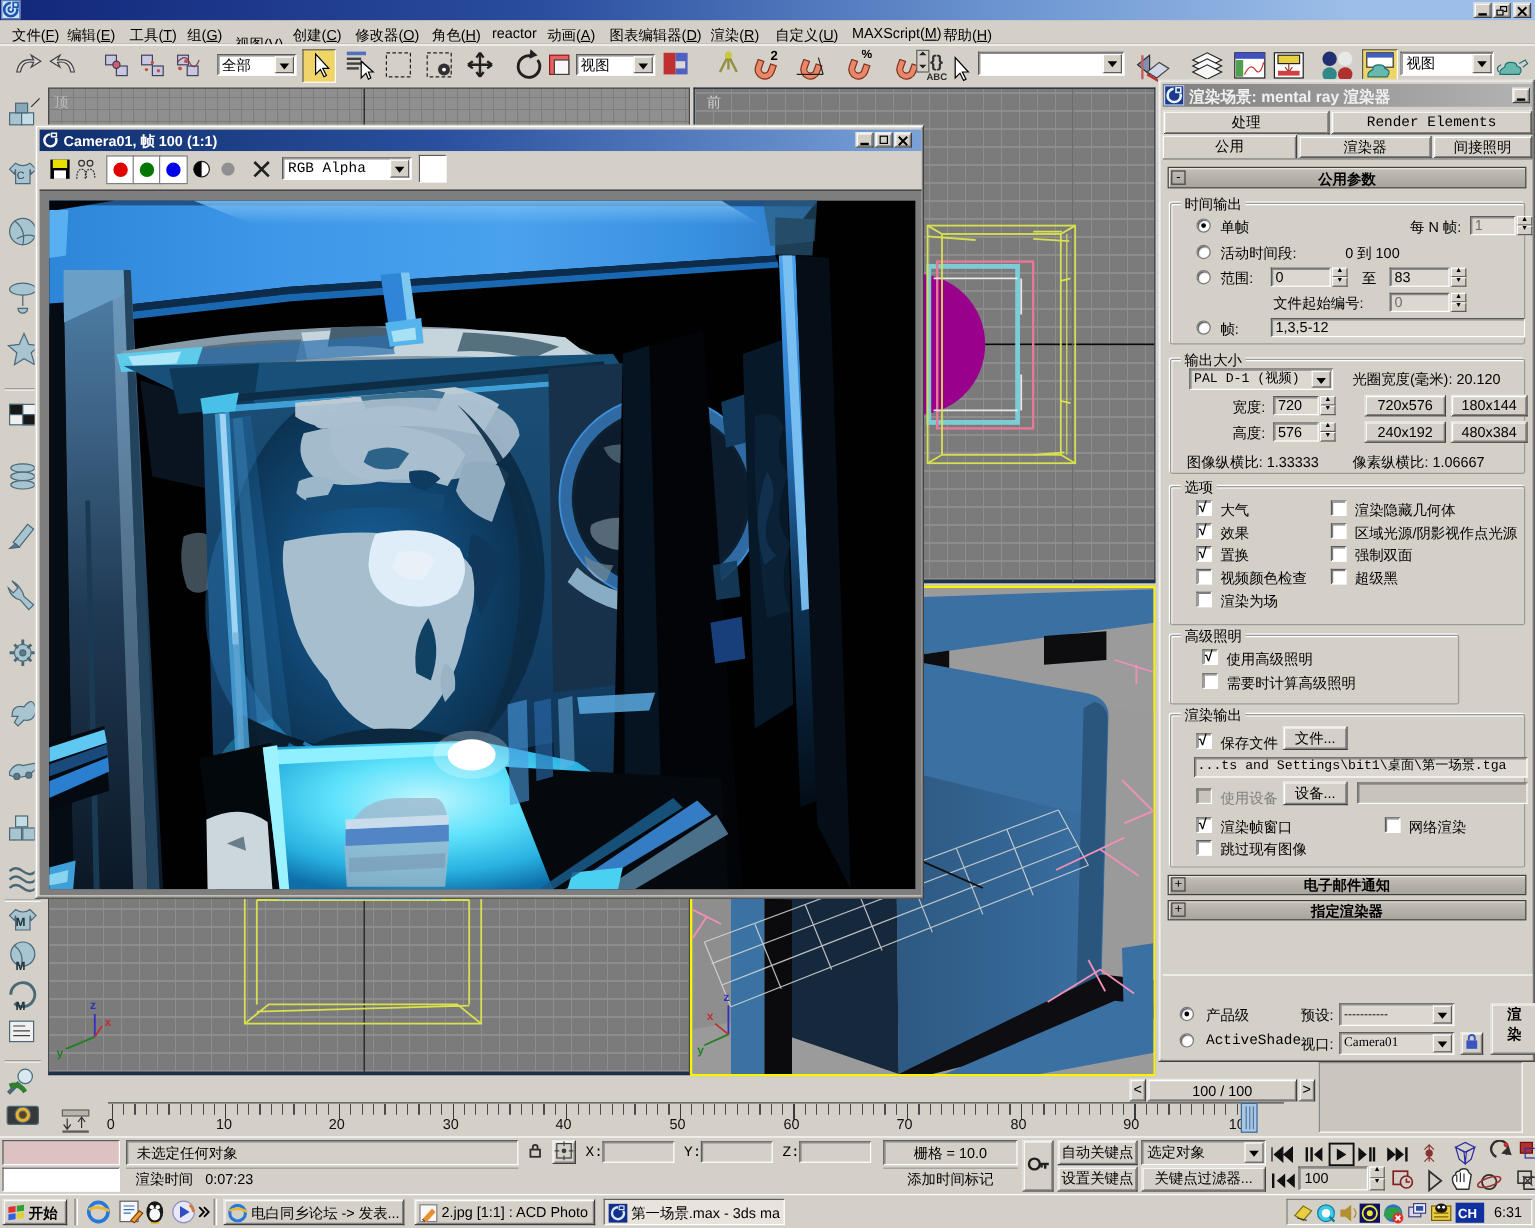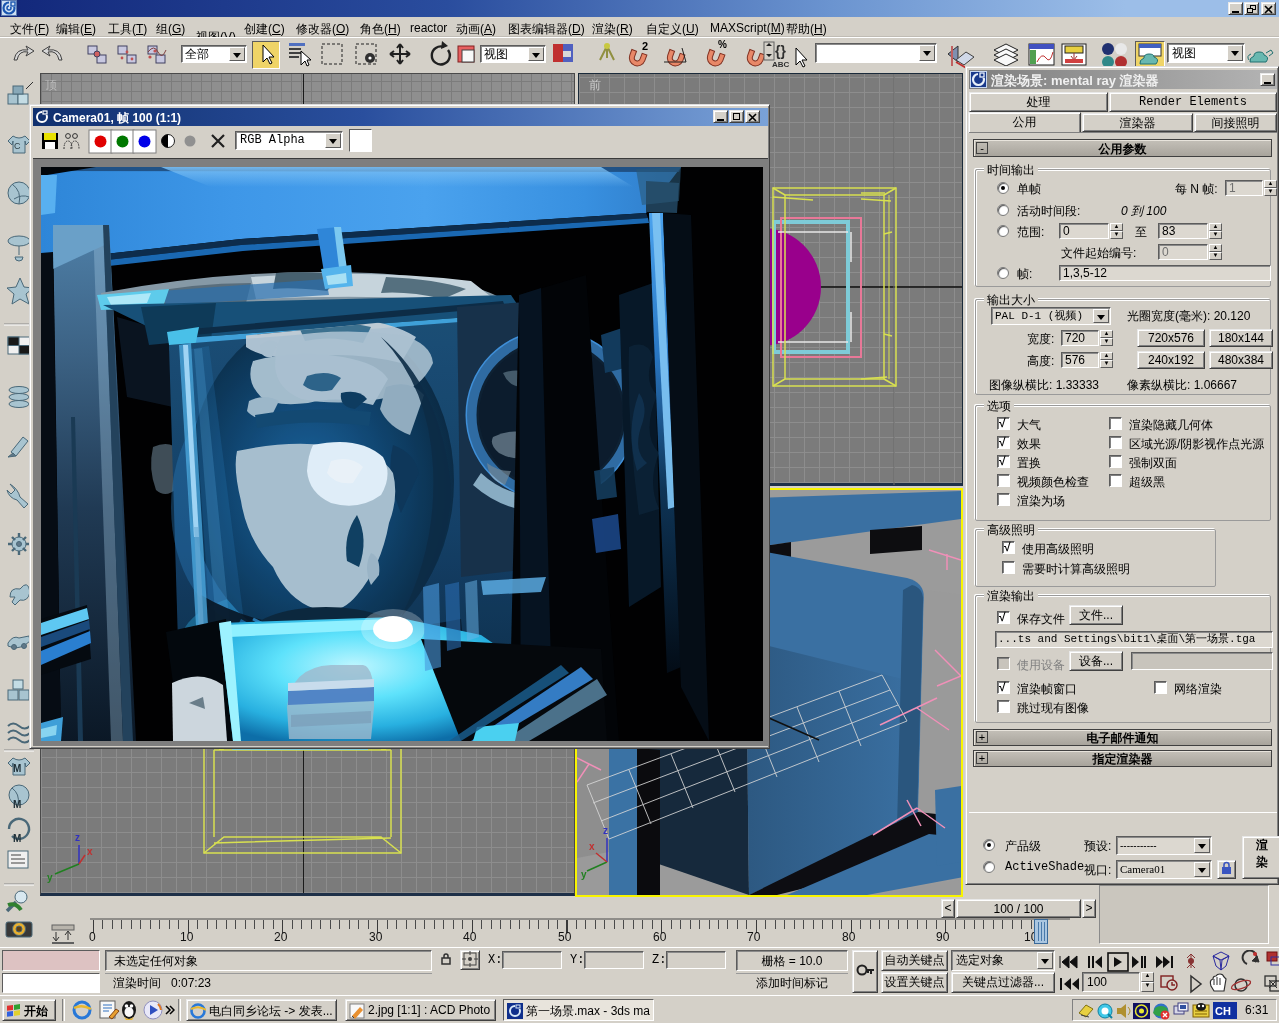--- a/index.html
+++ b/index.html
@@ -688,21 +688,21 @@
         </div>
         <span class="abs" style="left:48px;top:48px;">单帧</span>
     <span class="abs" style="left:206px;top:48px;">每 N 帧:</span>
     <div class="fld abs" style="left:256px;top:47px;width:38px;height:16px;color:#707070;padding-left:3px;">1</div>
     <div class="spin" style="left:295px;top:47px;height:16px;">
           <div>▲</div>
           <div>▼</div>
         </div>
     <div class="rad" style="left:28px;top:71px;"></div>
         <span class="abs" style="left:48px;top:70px;">活动时间段:</span>
-    <span class="abs" style="left:152px;top:70px;font-style:italic;">0 到 100</span>
+    <span class="abs" style="left:152px;top:70px;">0 到 100</span>
     <div class="rad" style="left:28px;top:92px;"></div>
         <span class="abs" style="left:48px;top:91px;">范围:</span>
     <div class="fld abs" style="left:90px;top:90px;width:50px;height:16px;padding-left:3px;">0</div>
     <div class="spin" style="left:141px;top:90px;height:16px;">
           <div>▲</div>
           <div>▼</div>
         </div>
     <span class="abs" style="left:166px;top:91px;">至</span>
     <div class="fld abs" style="left:189px;top:90px;width:50px;height:16px;padding-left:3px;">83</div>
     <div class="spin" style="left:240px;top:90px;height:16px;">
@@ -991,21 +991,21 @@
           <path d="M2 17 q5 4 10 0 l-2 3 -6 0 z" fill="#e8b830"></path>
         </g>
     <g transform="translate(74,1)">
           <circle cx="9" cy="10" r="9" fill="#e8e8f8" stroke="#9090c0"></circle>
           <path d="M6 5 l8 5 -8 5 z" fill="#3050c0"></path>
           <path d="M14 4 a9 9 0 0 1 3 6" stroke="#e07820" stroke-width="2" fill="none"></path>
         </g>
     <path d="M96 7 l4 4 -4 4 M100 7 l4 4 -4 4" stroke="#000" fill="none" stroke-width="1.5"></path>
   </svg>
   <div class="abs" style="left:178px;top:3px;width:3px;height:22px;border-left:1px solid #808080;border-right:1px solid #fff;"></div>
-  <div class="btn" style="left:186px;top:3px;width:151px;height:22px;text-align:left;">
+  <div class="btn" style="left:186px;top:3px;width:151px;height:22px;text-align:right;">
     <svg class="abs" style="left:3px;top:3px" width="16" height="16" viewBox="0 0 16 16">
           <circle cx="8" cy="8" r="6.5" fill="none" stroke="#2878d8" stroke-width="2.6"></circle>
           <path d="M1 6 q8 -4 15 1" stroke="#e8b830" stroke-width="2" fill="none"></path>
         </svg>
     <span class="abs" style="left:22px;top:3px;width:124px;overflow:hidden;white-space:nowrap;">电白同乡论坛 -&gt; 发表...</span>
   </div>
   <div class="btn" style="left:345px;top:3px;width:151px;height:22px;text-align:left;">
     <svg class="abs" style="left:3px;top:3px" width="16" height="16" viewBox="0 0 16 16">
           <rect x="1" y="1" width="14" height="14" fill="#f8f8f8" stroke="#808080"></rect>
           <path d="M3 13 l8 -9 3 3 -8 9 z" fill="#e89030"></path>

